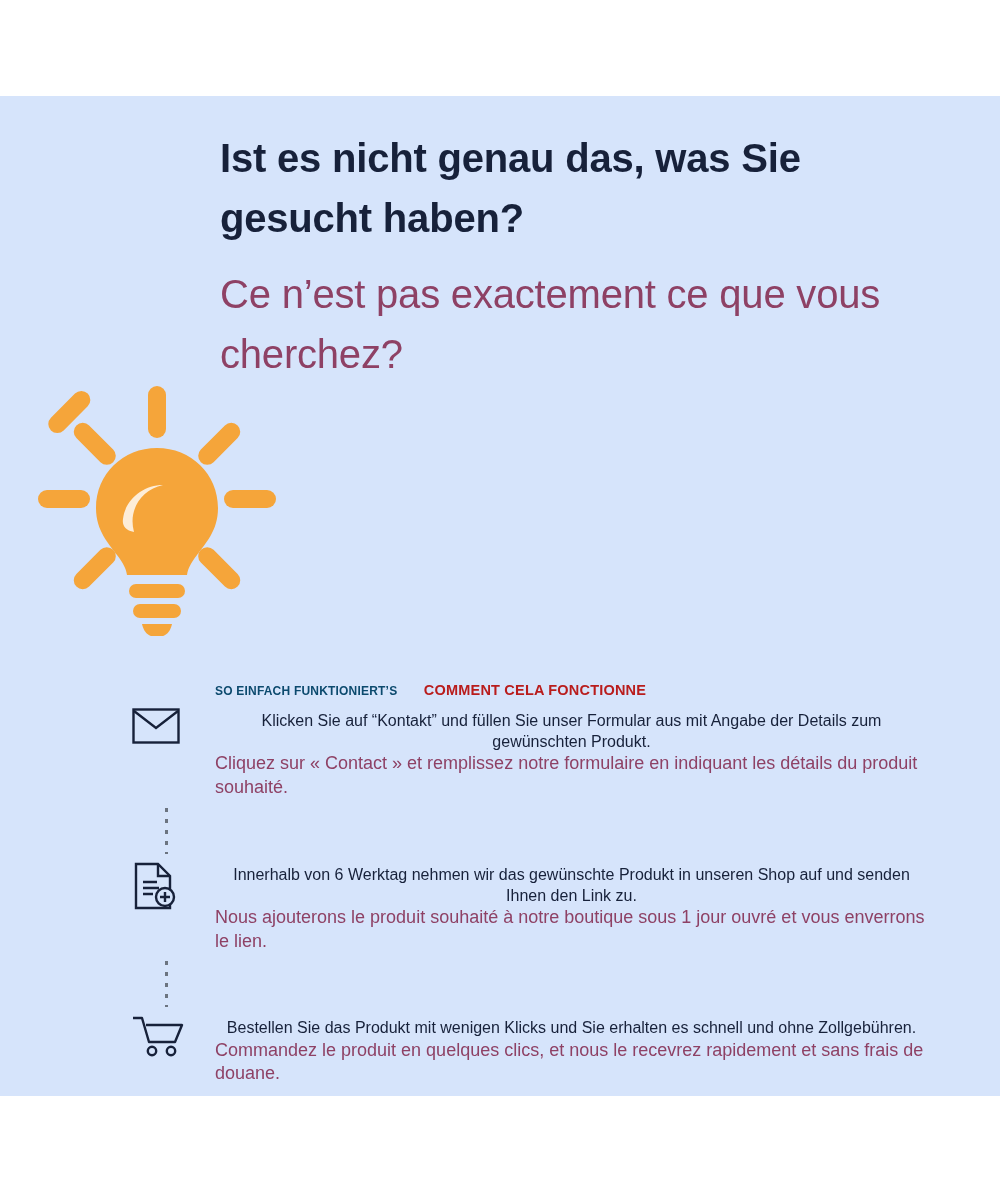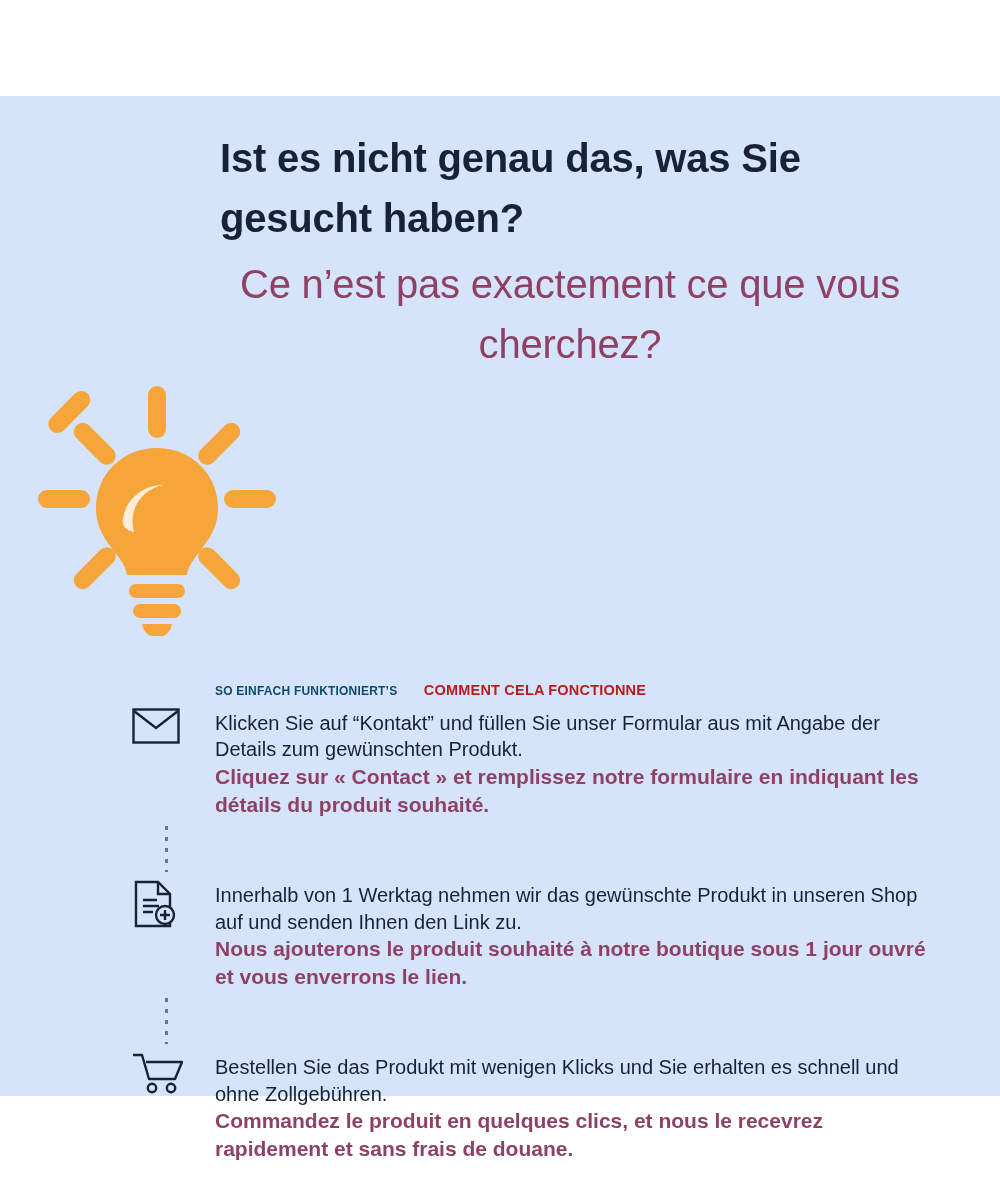--- a/index.html
+++ b/index.html
@@ -46,22 +46,21 @@
     font-weight: bold;
     color: #17213a;
     letter-spacing: -0.2px;
   }
   .headline .fr {
     font-size: 40px;
     line-height: 1.5;
     font-weight: normal;
     color: #8e4165;
     letter-spacing: -0.2px;
-    margin-top: 6px;
-    text-align: center;
+    margin-top: 16px;
   }
 
   
   .bulb {
     position: absolute;
     left: 38px;
     top: 386px;
     width: 240px;
     height: 250px;
   }
@@ -124,28 +123,29 @@
     display: flex;
     justify-content: flex-start;
     padding-left: 14px;
     box-sizing: border-box;
   }
   .step-text {
     flex: 1 1 auto;
     padding-top: 2px;
   }
   .step-text .de {
-    font-size: 20px;
+    font-size: 16px;
     line-height: 1.32;
     color: #17213a;
+    text-align: center;
   }
   .step-text .fr {
-    font-size: 21px;
+    font-size: 18px;
     line-height: 1.32;
-    font-weight: bold;
+    font-weight: normal;
     color: #8e4165;
   }
 
   .connector {
     height: 62px;
     width: 97px;
     display: flex;
     justify-content: center;
     align-items: center;
   }
@@ -232,21 +232,21 @@
       <div class="step-icon">
         <svg viewBox="0 0 44 48" width="44" height="48" aria-hidden="true">
           <path d="M4 2h22l12 12v32H4z" fill="none" stroke="#17213a" stroke-width="2.4"></path>
           <path d="M26 2v12h12" fill="none" stroke="#17213a" stroke-width="2.4"></path>
           <path d="M11 20h14M11 26h16M11 32h10" stroke="#17213a" stroke-width="2.4" fill="none"></path>
           <circle cx="33" cy="35" r="9" fill="#d6e4fb" stroke="#17213a" stroke-width="2.4"></circle>
           <path d="M33 30v10M28 35h10" stroke="#17213a" stroke-width="2.4"></path>
         </svg>
       </div>
       <div class="step-text">
-        <div class="de">Innerhalb von 1 Werktag nehmen wir das gewünschte Produkt in unseren Shop auf und senden Ihnen den Link zu.</div>
+        <div class="de">Innerhalb von 6 Werktag nehmen wir das gewünschte Produkt in unseren Shop auf und senden Ihnen den Link zu.</div>
         <div class="fr">Nous ajouterons le produit souhaité à notre boutique sous 1 jour ouvré et vous enverrons le lien.</div>
       </div>
     </div>
 
     <div class="connector">
       <div class="dots"></div>
     </div>
 
     <div class="step step-3">
       <div class="step-icon">

